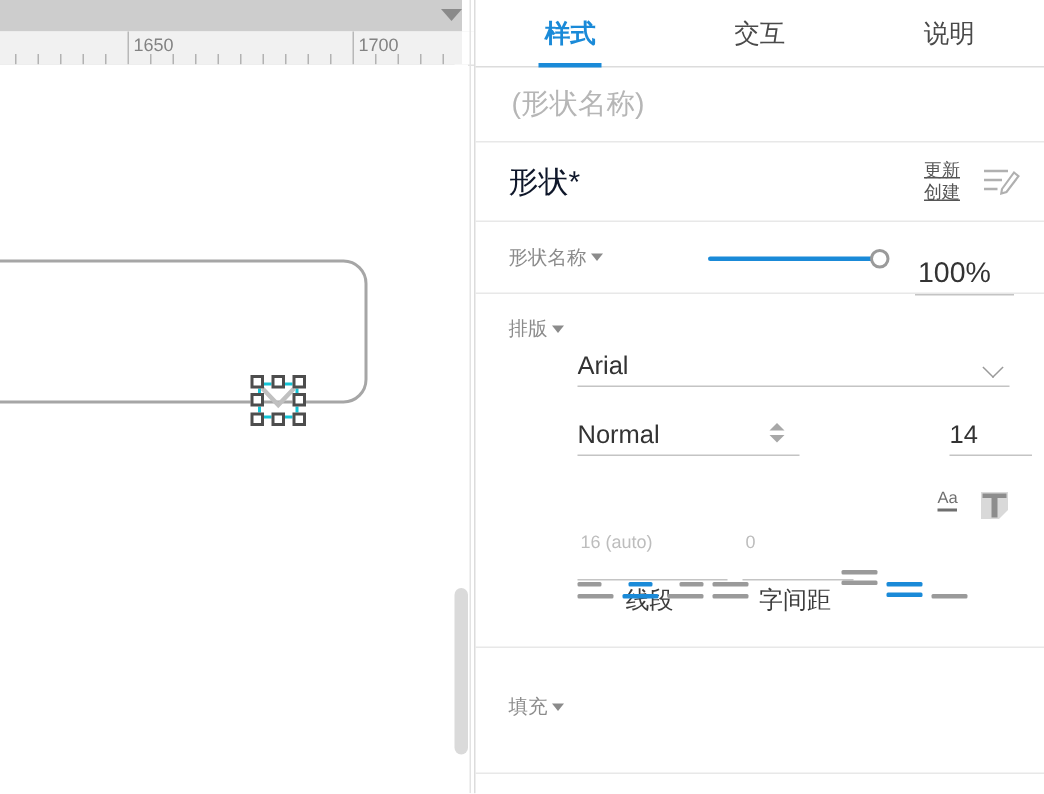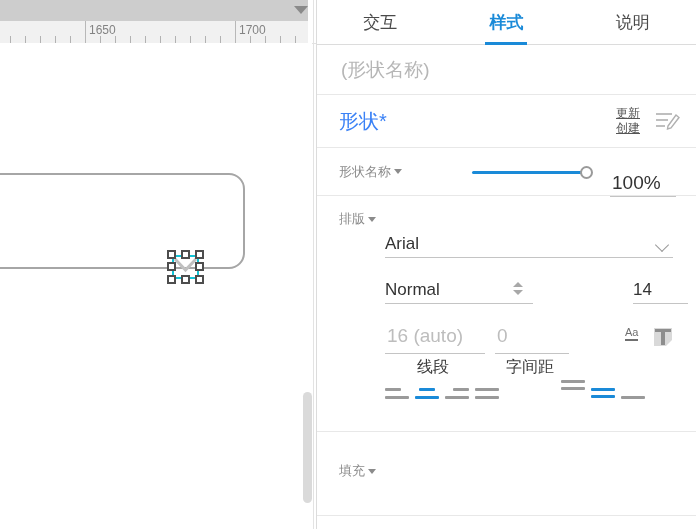--- a/index.html
+++ b/index.html
@@ -48,21 +48,21 @@
   .tab.active{color:#1a8ad8;font-weight:bold;}
   .tab.active::after{content:"";position:absolute;bottom:-1px;left:50%;transform:translateX(-50%);
     width:42px;height:3px;background:#1a8ad8;}
 
   .row-name{height:50px;display:flex;align-items:center;padding:0 22px;border-bottom:1px solid #e8e8e8;box-sizing:border-box;}
   .shape-name-input{border:none;outline:none;font-size:19px;color:#b6b6b6;background:transparent;width:100%;
     font-family:"Liberation Sans",sans-serif;}
   .shape-name-input::placeholder{color:#b6b6b6;}
 
   .row-style{height:53px;display:flex;align-items:center;padding:0 22px;border-bottom:1px solid #e8e8e8;box-sizing:border-box;position:relative;}
-  .style-name{font-size:20px;color:#3b82f6;}
+  .style-name{font-size:20px;color:#0f172a;}
   .style-actions{position:absolute;right:56px;top:50%;transform:translateY(-50%);display:flex;flex-direction:column;line-height:1.25;}
   .style-link{font-size:12px;color:#555;text-decoration:underline;cursor:pointer;white-space:nowrap;}
   .edit-icon{position:absolute;right:16px;top:50%;transform:translateY(-50%);width:26px;height:24px;cursor:pointer;}
 
   .row-opacity{height:48px;display:flex;align-items:center;padding:0 22px;border-bottom:1px solid #e8e8e8;box-sizing:border-box;position:relative;}
   .sec-label{font-size:13px;color:#8b8b8b;display:flex;align-items:center;gap:3px;cursor:pointer;}
   .caret{width:0;height:0;border-left:4px solid transparent;border-right:4px solid transparent;border-top:5px solid #8b8b8b;display:inline-block;}
   .slider{position:absolute;left:155px;top:50%;transform:translateY(-50%);width:125px;height:16px;cursor:pointer;}
   .slider-track{position:absolute;left:0;top:7px;width:116px;height:3px;background:#1a8ad8;border-radius:2px;}
   .slider-knob{position:absolute;left:108px;top:2px;width:13px;height:13px;border-radius:50%;background:#fff;border:2px solid #9a9a9a;box-sizing:border-box;}
@@ -84,22 +84,22 @@
 
   .weight-row{position:absolute;left:68px;top:82px;}
   .weight-select{width:148px;padding-right:22px;box-sizing:border-box;}
   .stepper{position:absolute;left:128px;top:4px;display:flex;flex-direction:column;align-items:center;gap:3px;cursor:pointer;}
   .st-up{width:0;height:0;border-left:5px solid transparent;border-right:5px solid transparent;border-bottom:5px solid #a8a8a8;}
   .st-dn{width:0;height:0;border-left:5px solid transparent;border-right:5px solid transparent;border-top:5px solid #a8a8a8;}
   .size-input{position:absolute;left:248px;top:0;width:55px;}
 
   .spacing-row{position:absolute;left:68px;top:128px;}
   .sp-field{position:absolute;top:0;text-align:center;}
-  .sp-val{display:block;width:100%;text-align:left;font-size:19px;color:#bdbdbd;border:none;outline:none;background:transparent;
-    border-bottom:1px solid #c4c4c4;padding-bottom:6px;font-family:"Liberation Sans",sans-serif;}
+  .sp-val{display:block;width:100%;text-align:left;font-size:12px;color:#bdbdbd;border:none;outline:none;background:transparent;
+    border-bottom:1px solid #c4c4c4;padding-bottom:18px;font-family:"Liberation Sans",sans-serif;margin-top:29px;}
   .sp-cap{display:block;text-align:center;font-size:16px;color:#3c3c3c;margin-top:3px;}
   .txt-icons{position:absolute;left:240px;top:2px;display:flex;gap:14px;align-items:flex-start;}
   .aa-icon{font-size:11px;color:#6f6f6f;border-bottom:2px solid #6f6f6f;line-height:1.15;cursor:pointer;}
   .t-icon{position:relative;width:22px;height:22px;cursor:pointer;}
 
   .align-row{position:absolute;left:68px;top:188px;width:290px;height:26px;}
   .align-btn{position:absolute;width:24px;height:20px;cursor:pointer;}
   .align-btn .bar{position:absolute;height:3px;background:#9a9a9a;border-radius:1px;}
   .align-btn.on .bar{background:#1a8ad8;}
   .valign-btn{position:absolute;width:24px;height:20px;cursor:pointer;}
@@ -180,25 +180,25 @@
     </div>
 
     <div class="canvas-scrollbar"></div>
     <div class="canvas-scroll-thumb"></div>
     <div class="canvas-divider"></div>
   </div>
 
   <div class="panel">
 
     <div class="tabs">
+      <div class="tab active">
+        <span>样式</span>
+      </div>
       <div class="tab">
         <span>交互</span>
-      </div>
-      <div class="tab active">
-        <span>样式</span>
       </div>
       <div class="tab">
         <span>说明</span>
       </div>
     </div>
 
     <div class="row-name">
       <input class="shape-name-input" type="text" placeholder="(形状名称)" style="">
     </div>
 

